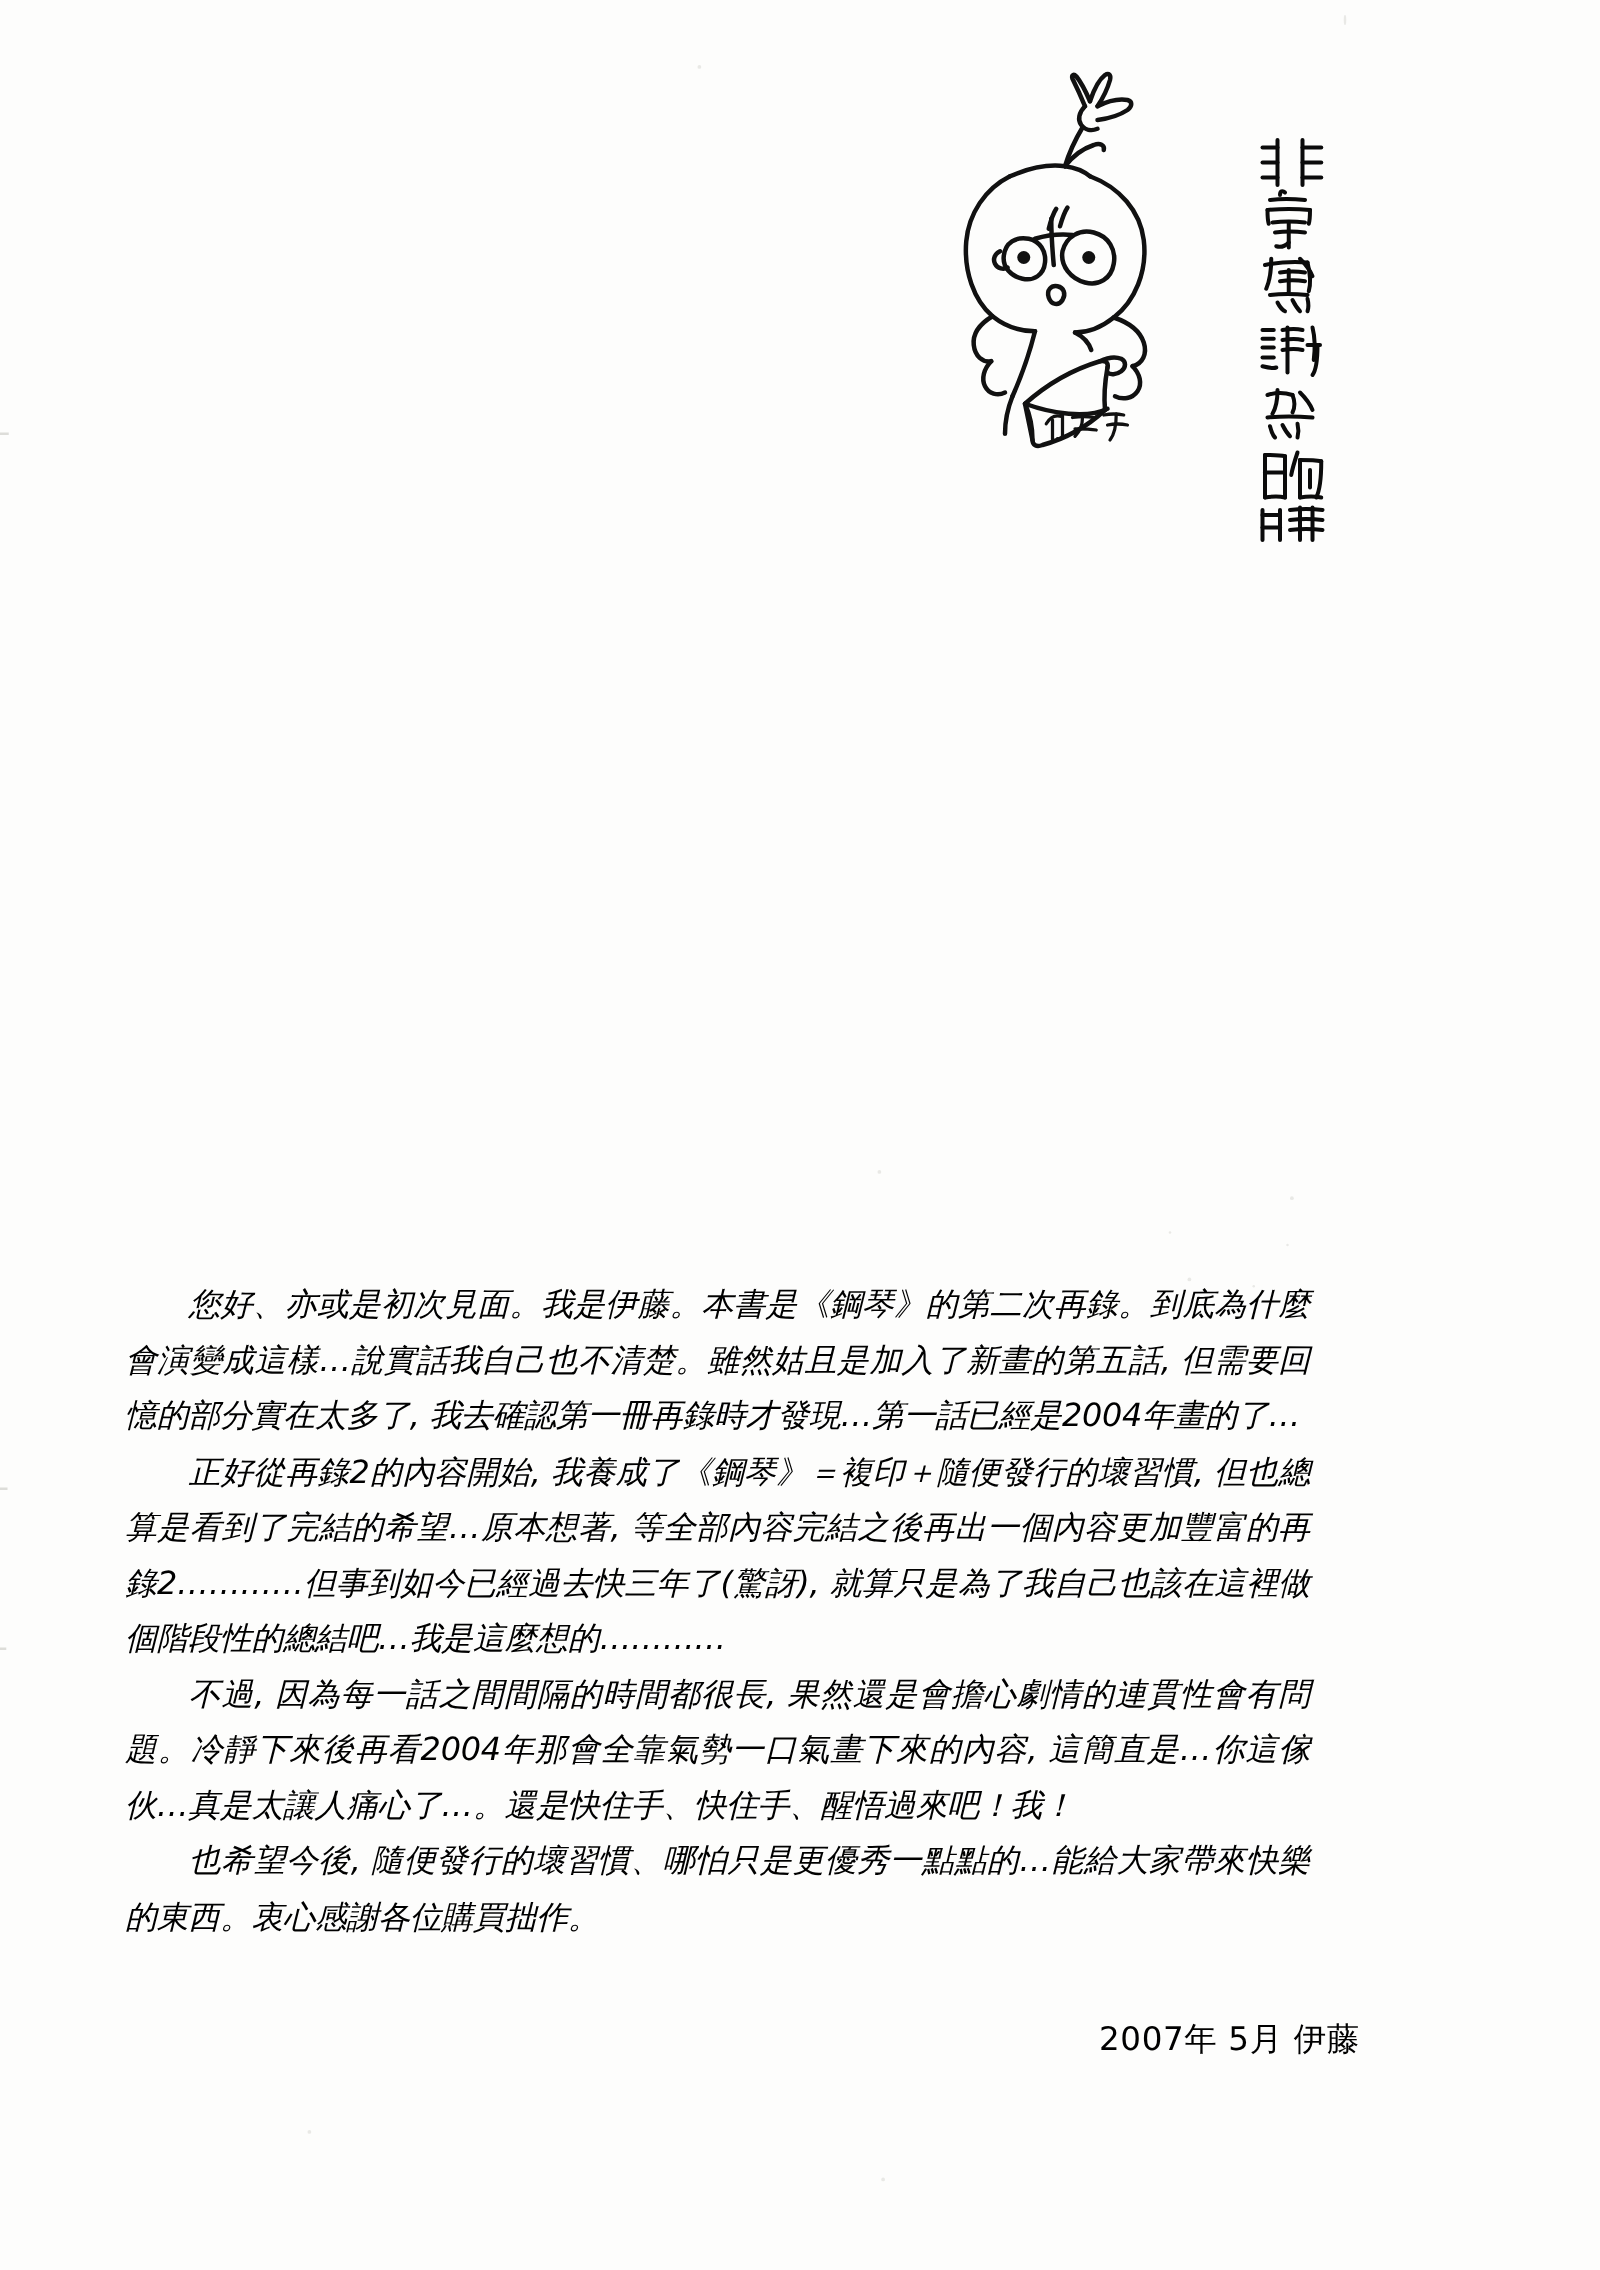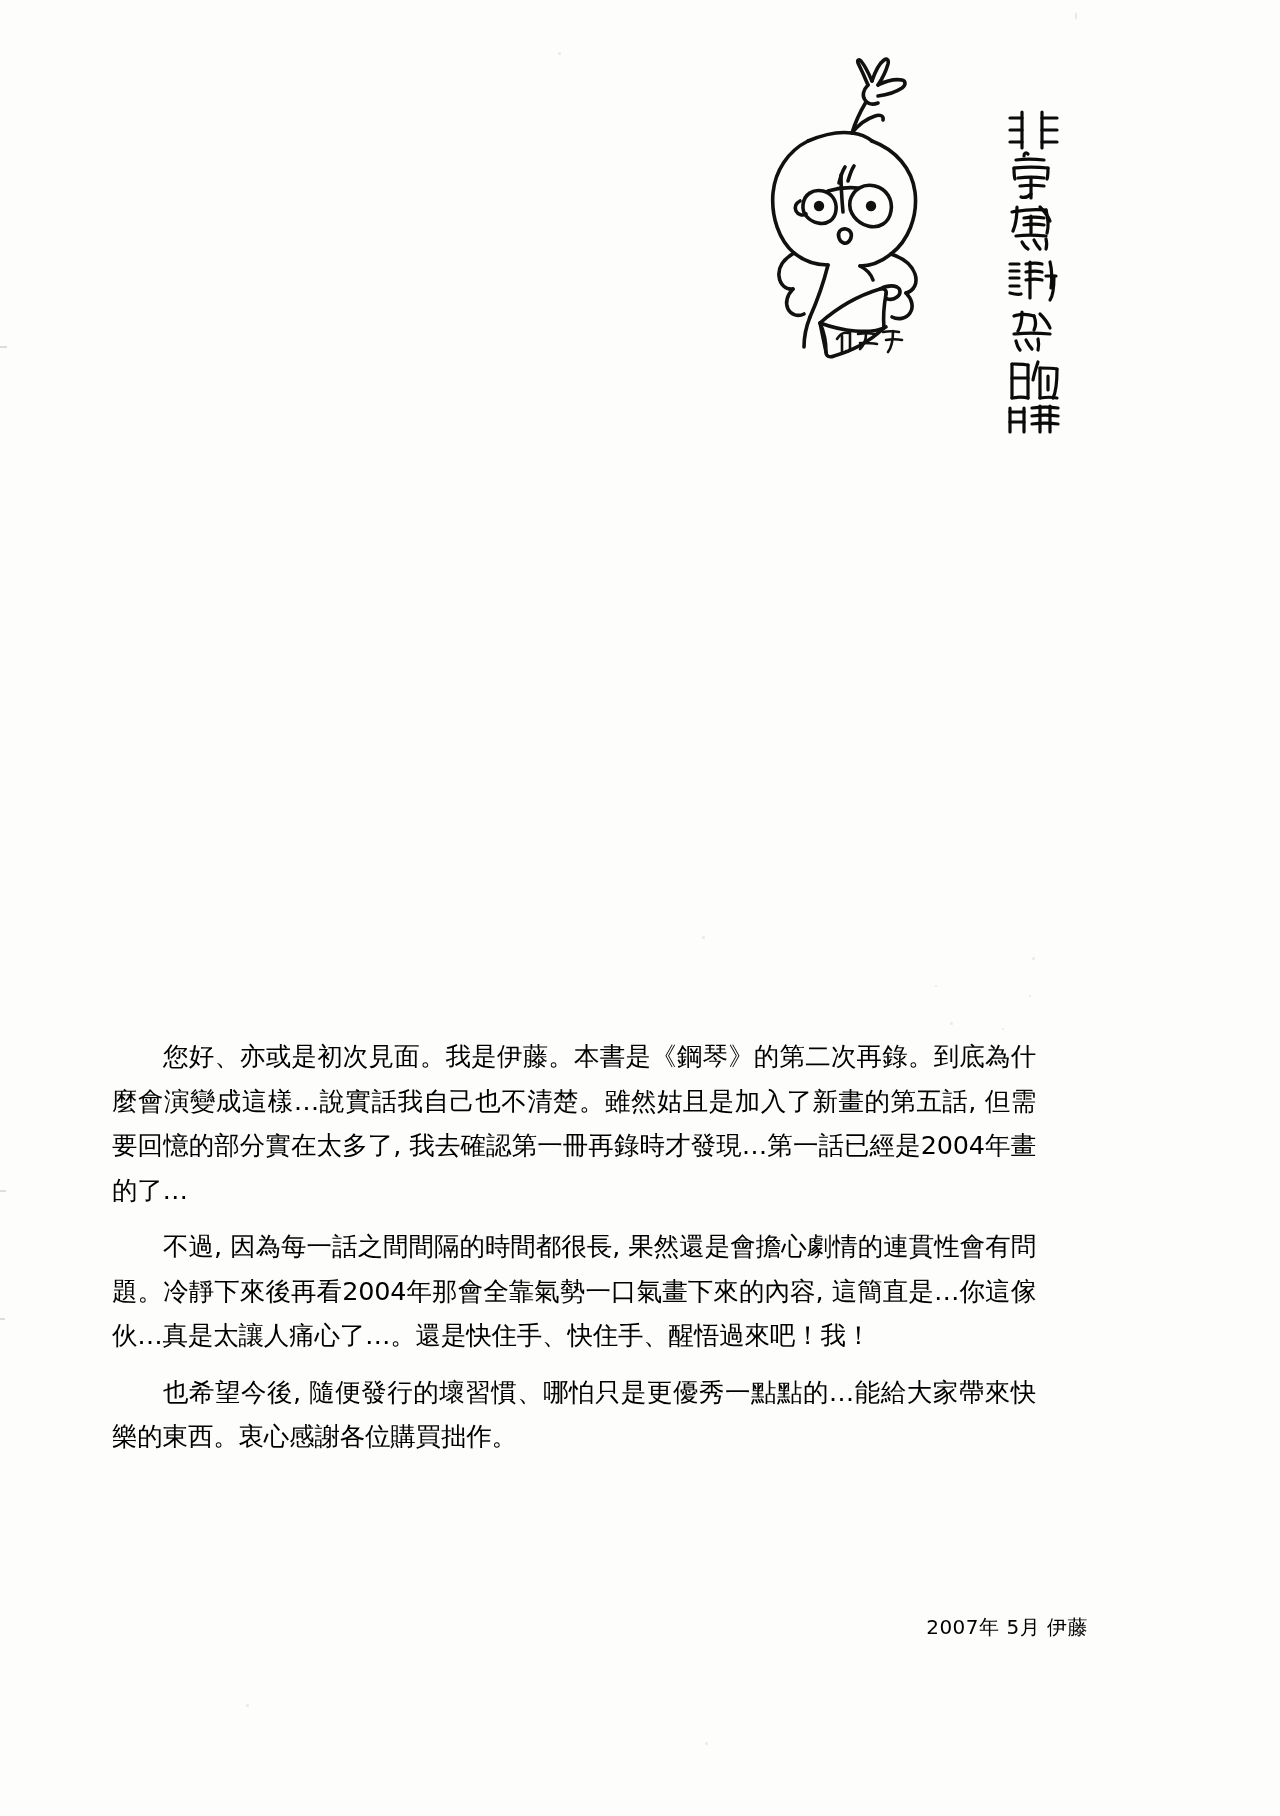--- a/index.html
+++ b/index.html
@@ -60,34 +60,35 @@
     width: 948px;
     font-family: "DejaVu Sans", "Liberation Sans", sans-serif;
     font-size: 25.5px;
     line-height: 44.5px;
     color: #000000;
     letter-spacing: -0.2px;
     text-align: justify;
     text-justify: inter-character;
   }
   .para {
-    margin: 12px;
+    margin: 0;
     text-indent: 2em;
+    font-style: italic;
   }
   .para.gap-before {
     margin-top: 44.5px;
   }
 
   
   .signature {
     position: absolute;
     right: 192px;
     top: 1614px;
     font-family: "DejaVu Sans", "Liberation Sans", sans-serif;
-    font-size: 20px;
+    font-size: 26px;
     color: #000;
     white-space: pre;
     letter-spacing: 0.5px;
   }
 </style>
 </head>
 <body>
 
 <div class="page">
 
@@ -257,19 +258,20 @@
         <path d="M30 14 C38 13 48 13 56 14"></path>
         <path d="M30 22 C38 21 48 21 56 22"></path>
         <path d="M38 4 C38 14 38 22 38 30"></path>
         <path d="M48 4 C48 14 48 22 48 30"></path>
       </g>
     </svg>
   </div>
 
   <div class="body-text">
     <p class="para">您好、亦或是初次見面。我是伊藤。本書是《鋼琴》的第二次再錄。到底為什麼會演變成這樣…說實話我自己也不清楚。雖然姑且是加入了新畫的第五話, 但需要回憶的部分實在太多了, 我去確認第一冊再錄時才發現…第一話已經是2004年畫的了…</p>
+    <p class="para">正好從再錄2的內容開始, 我養成了《鋼琴》＝複印＋隨便發行的壞習慣, 但也總算是看到了完結的希望…原本想著, 等全部內容完結之後再出一個內容更加豐富的再錄2…………但事到如今已經過去快三年了(驚訝), 就算只是為了我自己也該在這裡做個階段性的總結吧…我是這麼想的…………</p>
     <p class="para">不過, 因為每一話之間間隔的時間都很長, 果然還是會擔心劇情的連貫性會有問題。冷靜下來後再看2004年那會全靠氣勢一口氣畫下來的內容, 這簡直是…你這傢伙…真是太讓人痛心了…。還是快住手、快住手、醒悟過來吧！我！</p>
     <p class="para">也希望今後, 隨便發行的壞習慣、哪怕只是更優秀一點點的…能給大家帶來快樂的東西。衷心感謝各位購買拙作。</p>
   </div>
 
   <div class="signature">2007年 5月 伊藤</div>
 
 </div>
 
 </body></html>

